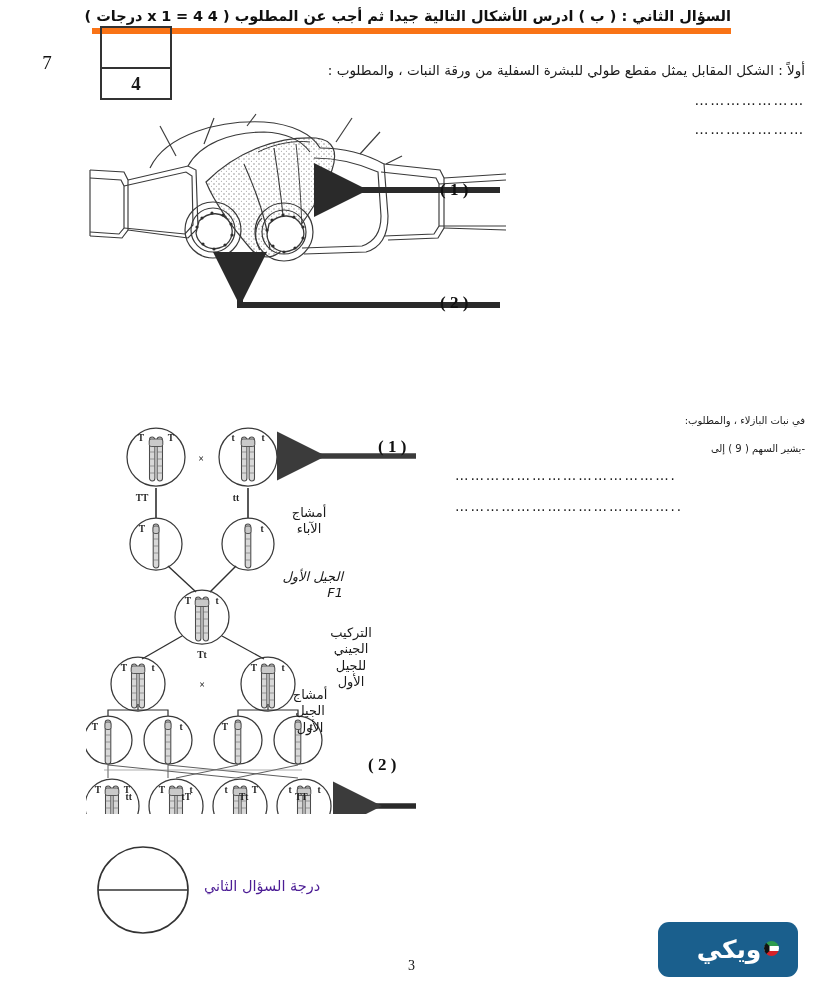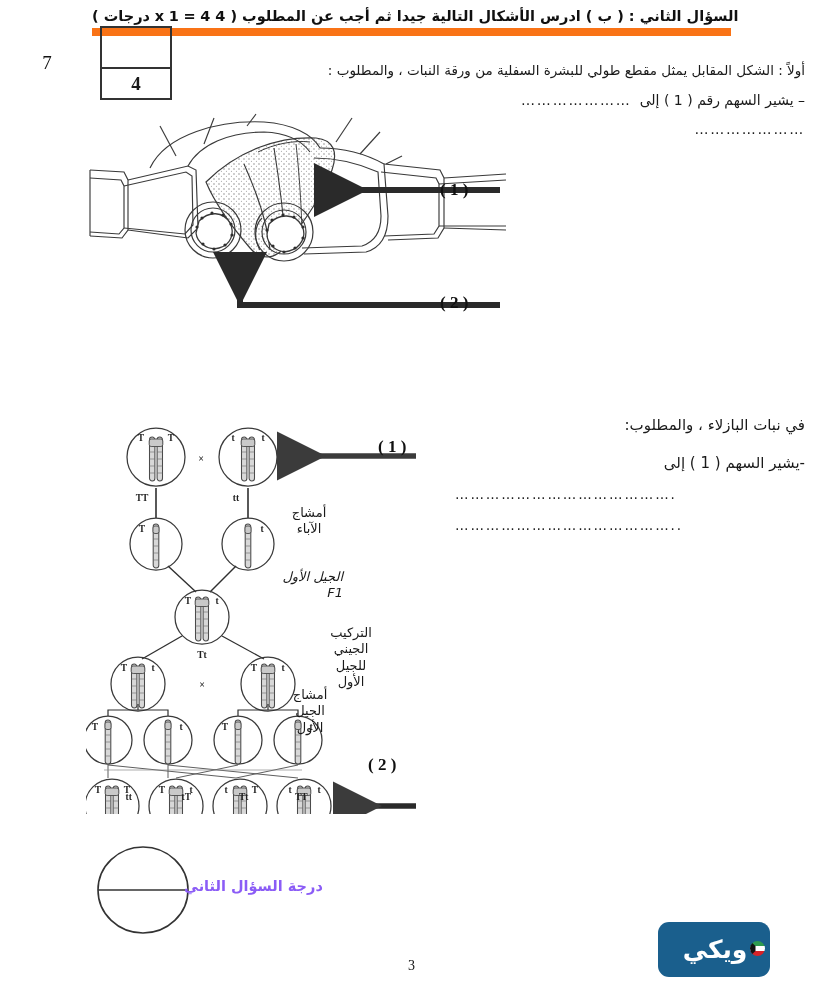--- a/index.html
+++ b/index.html
@@ -23,24 +23,24 @@
     height: 1006px;
   }
 
   
   .header-bar {
     position: absolute;
     top: 4px;
     right: 92px;
     left: 92px;
     height: 24px;
-    border-bottom: 8px solid #f97316;
+    border-bottom: 6px solid #f97316;
     display: flex;
     align-items: center;
-    justify-content: flex-end;
+    justify-content: flex-start;
     direction: rtl;
   }
   .header-title {
     font-size: 14.5px;
     font-weight: bold;
     letter-spacing: -0.2px;
     white-space: nowrap;
     color: #101010;
   }
 
@@ -86,21 +86,21 @@
   .ans-row {
     display: flex;
     direction: rtl;
     justify-content: flex-start;
     gap: 8px;
     margin-top: 3px;
   }
   .ans-row .label { white-space: nowrap; }
   .ans-row .dotline { letter-spacing: 1.8px; }
 
-  .q2-line { margin-top: 9px; font-size: 15px; }
+  .q2-line { margin-top: 9px; font-size: 10px; }
   .q2-dots { margin-top: 5px; font-size: 13.5px; letter-spacing: 1.9px; direction: ltr; text-align: left; }
 
   
   #fig-leaf {
     position: absolute;
     left: 88px;
     top: 108px;
     width: 420px;
     height: 225px;
   }
@@ -153,47 +153,47 @@
     left: 0;
     top: 52px;
     width: 94px;
     text-align: center;
     font-size: 19px;
     font-family: "Liberation Serif", serif;
     color: #111;
   }
   #score-label {
     position: absolute;
-    left: 184px;
+    left: 204px;
     top: 878px;
     direction: rtl;
     font-size: 14.5px;
-    font-weight: bold;
+    font-weight: normal;
     white-space: nowrap;
-    color: #8b5cf6;
+    color: #4c1d95;
   }
 
   
   #page-number {
     position: absolute;
     left: 0;
     right: 0;
     top: 958px;
     text-align: center;
     font-size: 14px;
     font-family: "Liberation Serif", serif;
     color: #111;
   }
 
   
   #logo {
     position: absolute;
     left: 658px;
     top: 922px;
-    width: 112px;
+    width: 140px;
     height: 55px;
     background: #1a5f8d;
     border-radius: 11px;
     display: flex;
     align-items: center;
     justify-content: center;
     gap: 3px;
     direction: rtl;
   }
   #logo-text {
@@ -227,21 +227,20 @@
   </div>
 
   <div class="mark-box">
     <div class="cell-top"></div>
     <div class="cell-bottom">4</div>
   </div>
 
   <div class="q-block" id="q1-block">
     <div class="q-lead">أولاً : الشكل المقابل يمثل مقطع طولي للبشرة السفلية من ورقة النبات ، والمطلوب :</div>
     <div class="ans-row">
-      <span class="label">– يشير السهم رقم ( 1 ) إلى</span>
       <span class="dotline">…………………</span>
     </div>
     <div class="ans-row">
       <span class="dotline">…………………</span>
     </div>
   </div>
 
   <svg id="fig-leaf" viewBox="0 0 420 225">
     <defs>
       <pattern id="stip" width="5" height="5" patternUnits="userSpaceOnUse">
@@ -333,21 +332,21 @@
     <line x1="412" y1="82" x2="232" y2="82" stroke="#2a2a2a" stroke-width="6" marker-end="url(#fatArrowL)"></line>
 
     <path d="M412,197 L152,197 L152,150" stroke="#2a2a2a" stroke-width="6" fill="none" marker-end="url(#fatArrowU)"></path>
   </svg>
 
   <div class="arrow-label" id="leaf-lab-1">( 1 )</div>
   <div class="arrow-label" id="leaf-lab-2">( 2 )</div>
 
   <div class="q-block" id="q2-block">
     <div class="q2-line">في نبات البازلاء ، والمطلوب:</div>
-    <div class="q2-line">-يشير السهم ( 1 ) إلى</div>
+    <div class="q2-line">-يشير السهم ( 9 ) إلى</div>
     <div class="q2-dots">…………………………………….</div>
     <div class="q2-dots">……………………………………..</div>
   </div>
 
   <svg id="fig-gen" viewBox="0 0 340 400">
     <defs>
       <marker id="genArrow" markerWidth="9" markerHeight="9" refX="8" refY="4.5" orient="auto">
         <path d="M9,0 L9,9 L0,4.5 Z" fill="#3b3b3b"></path>
       </marker>
       <g id="chrPair">

